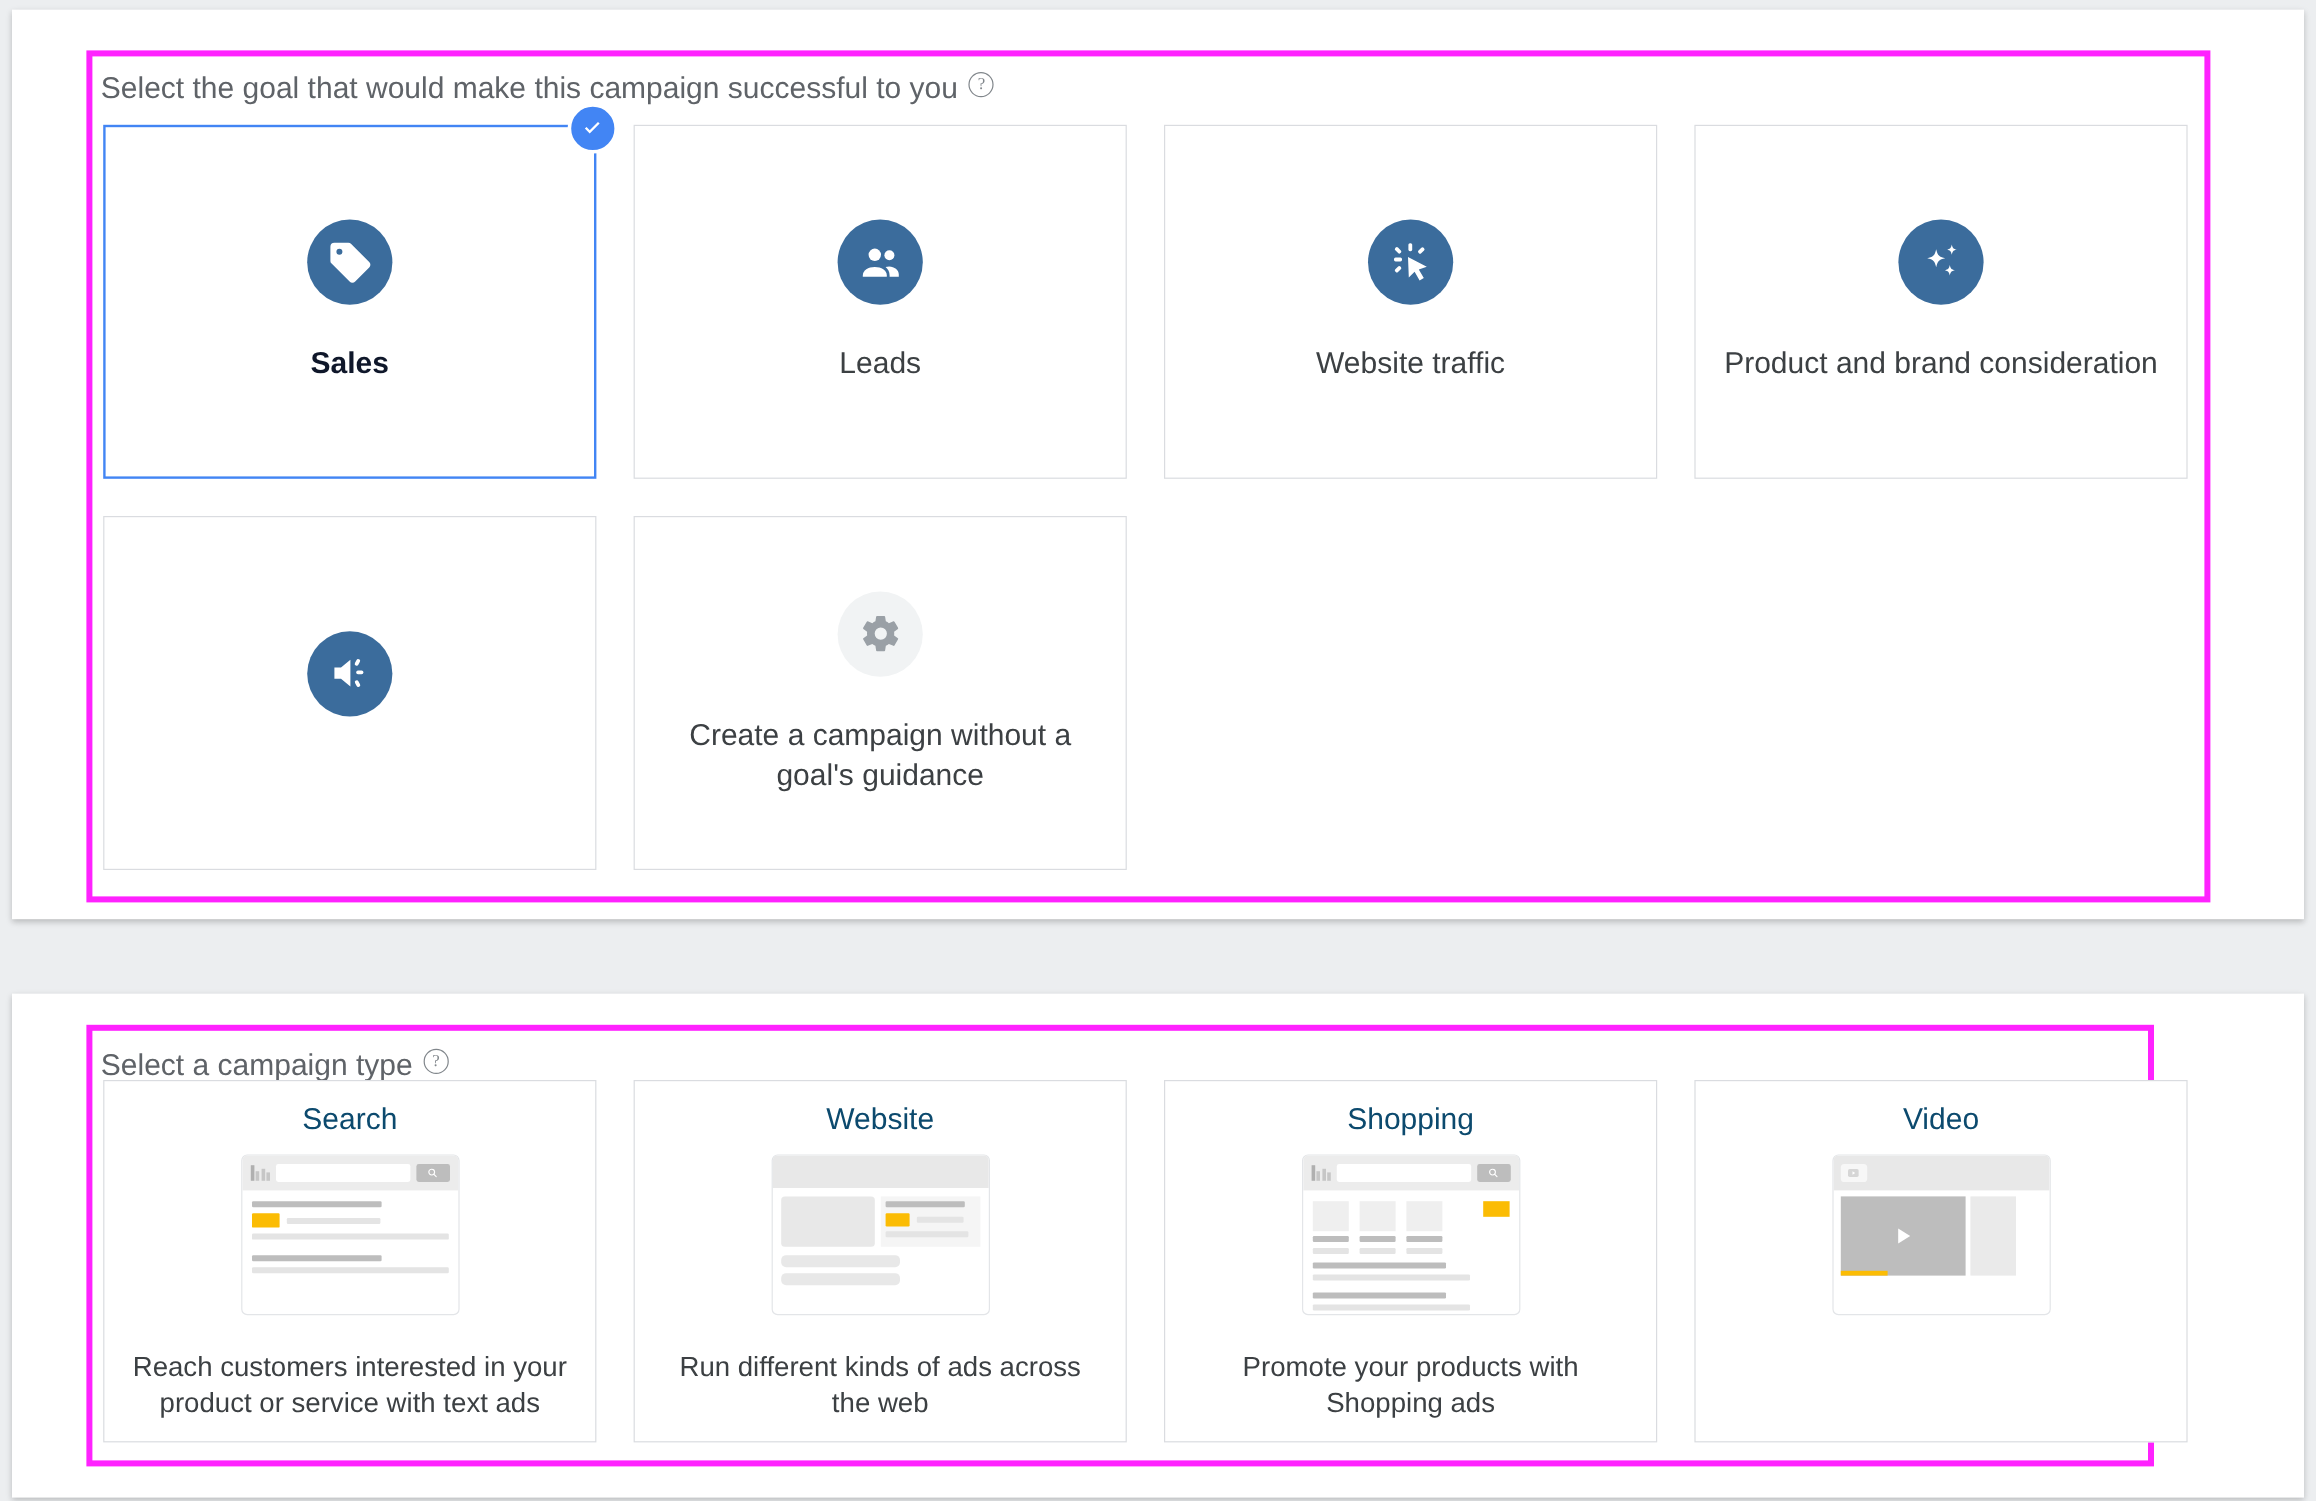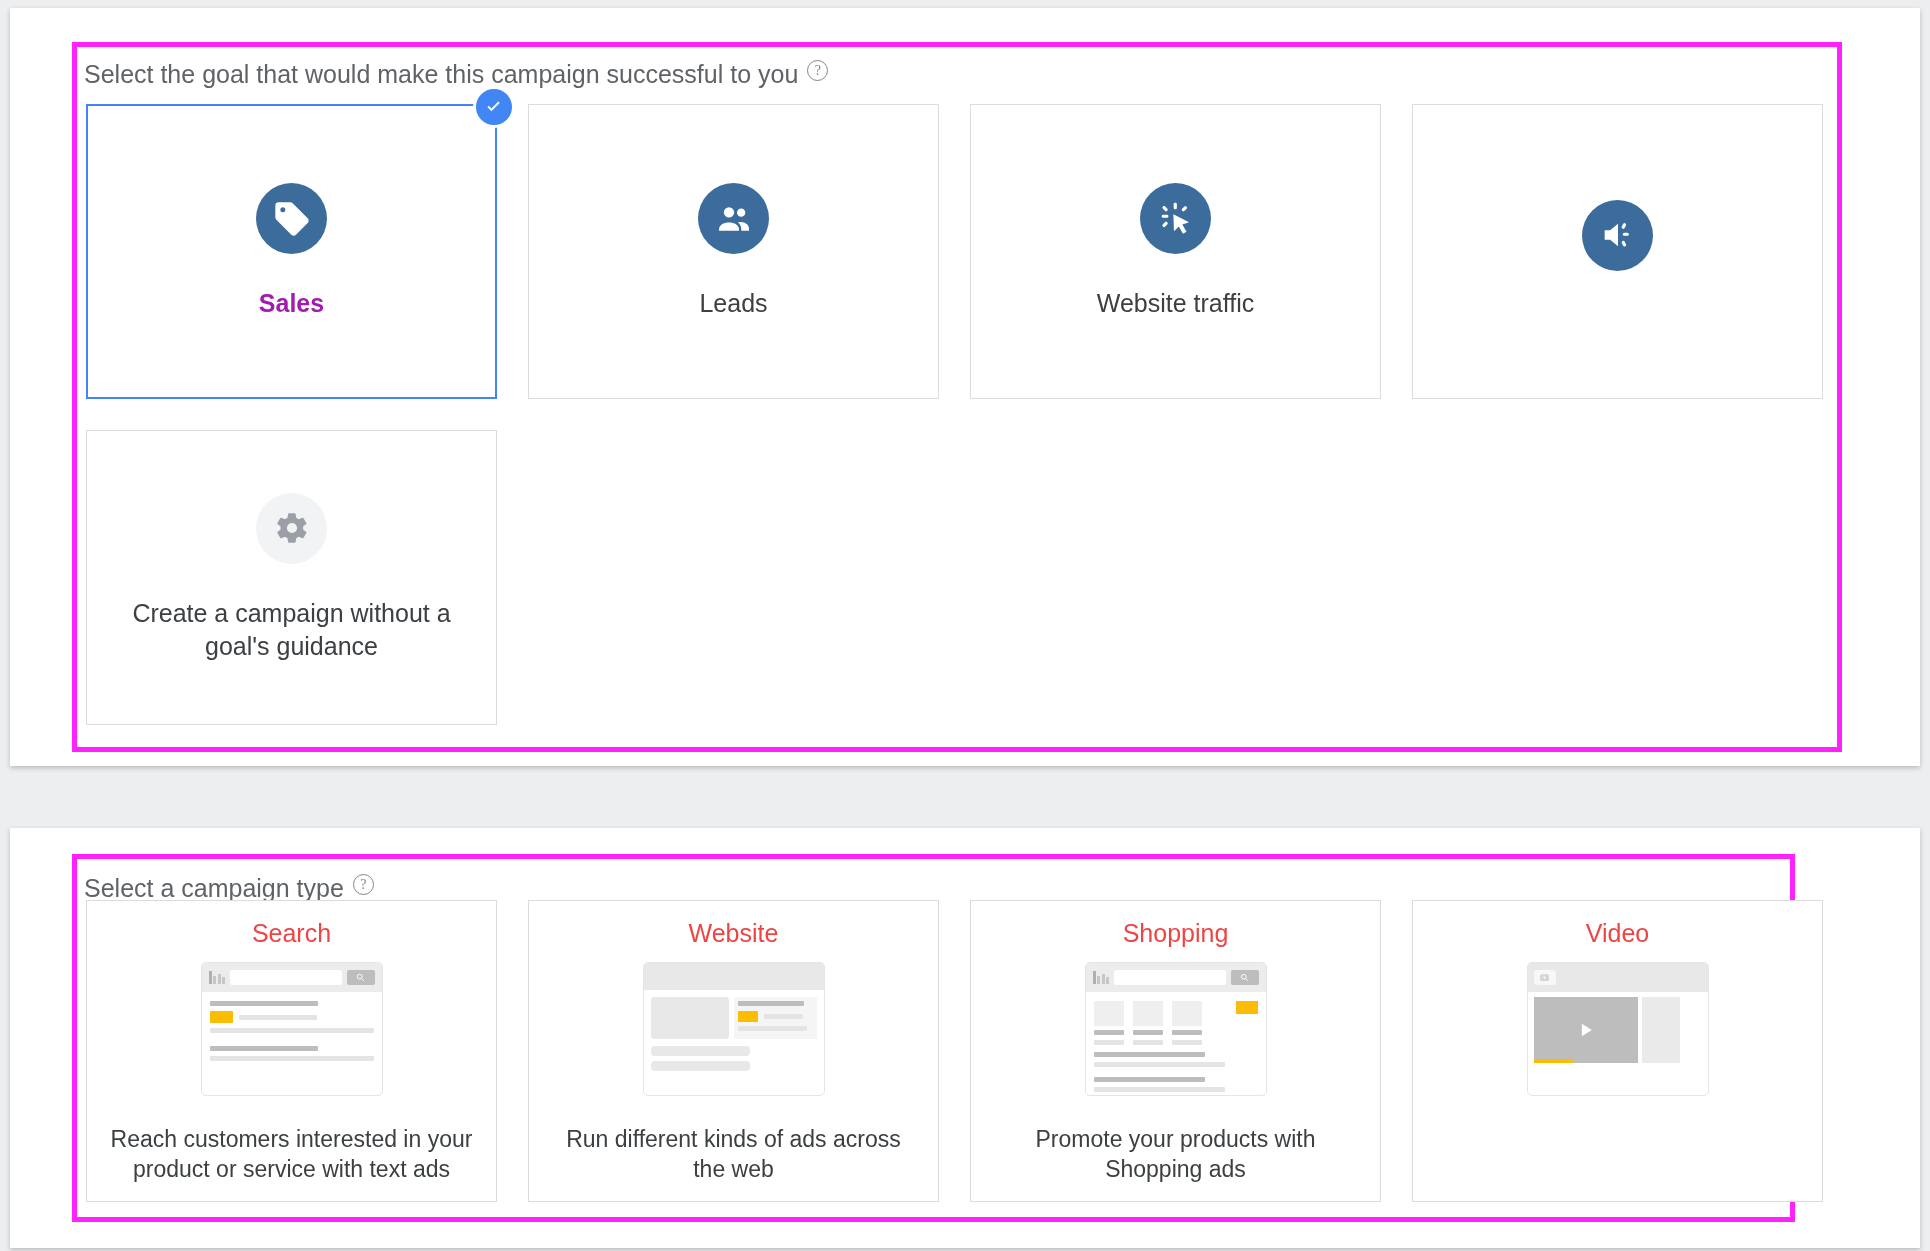--- a/index.html
+++ b/index.html
@@ -113,21 +113,21 @@
   .goal-icon.muted { background: #f1f3f4; }
   .goal-icon svg { display: block; }
 
   .goal-label {
     font-size: 25px;
     color: #3c4043;
     text-align: center;
     line-height: 1.32;
   }
   .goal-card.selected .goal-label {
-    color: #a21caf;
+    color: #0f172a;
     font-weight: bold;
   }
 
   .check-badge {
     position: absolute;
     top: -20px; right: -20px;
     width: 42px; height: 42px;
     border-radius: 50%;
     background: #4285f4;
     display: flex;
@@ -151,21 +151,21 @@
     background: #fff;
     display: flex;
     flex-direction: column;
     align-items: center;
     padding: 18px 22px 12px;
     cursor: pointer;
   }
 
   .type-title {
     font-size: 25px;
-    color: #ef4444;
+    color: #0c4a6e;
     margin-bottom: 14px;
   }
 
   .thumb {
     width: 182px; height: 134px;
     border: 1px solid #e3e5e8;
     border-radius: 5px;
     background: #fff;
     overflow: hidden;
     flex: none;
@@ -282,20 +282,32 @@
               <rect x="4.5" y="4" width="1.9" height="3.6" rx=".8" transform="rotate(-45 5.4 5.8)"></rect>
               <rect x="16.1" y="4" width="1.9" height="3.6" rx=".8" transform="rotate(45 17 5.8)"></rect>
               <rect x="4.5" y="13.4" width="1.9" height="3.6" rx=".8" transform="rotate(45 5.4 15.2)"></rect>
               <path d="M10.4 9.1 19.8 14l-4 1.3 2.5 4.3-2.1 1.2-2.5-4.3-2.9 2.9z"></path>
             </g>
           </svg>
         </div>
         <div class="goal-label">Website traffic</div>
       </div>
 
+      <div class="goal-card">
+        <div class="goal-icon">
+          <svg width="40" height="40" viewBox="0 0 24 24">
+            <g fill="#fff">
+              <path d="M9.3 5.2c.7 3.1 1.4 3.8 4.5 4.5-3.1.7-3.8 1.4-4.5 4.5-.7-3.1-1.4-3.8-4.5-4.5 3.1-.7 3.8-1.4 4.5-4.5z"></path>
+              <path d="M17.1 2.8c.4 1.8.8 2.2 2.6 2.6-1.8.4-2.2.8-2.6 2.6-.4-1.8-.8-2.2-2.6-2.6 1.8-.4 2.2-.8 2.6-2.6z"></path>
+              <path d="M16.1 13.1c.4 1.8.8 2.2 2.6 2.6-1.8.4-2.2.8-2.6 2.6-.4-1.8-.8-2.2-2.6-2.6 1.8-.4 2.2-.8 2.6-2.6z"></path>
+            </g>
+          </svg>
+        </div>
+        <div class="goal-label">Product and brand consideration</div>
+      </div>
 
       <div class="goal-card">
         <div class="goal-icon">
           <svg width="40" height="40" viewBox="0 0 24 24">
             <g fill="#fff">
               <path d="M4 9.2h3.3L12 5.3v13.4L7.3 14.8H4z"></path>
               <rect x="14.6" y="4.8" width="1.9" height="3.5" rx=".9" transform="rotate(28 15.5 6.5)"></rect>
               <rect x="14.9" y="10.6" width="3.6" height="1.9" rx=".9"></rect>
               <rect x="14.6" y="15.5" width="1.9" height="3.5" rx=".9" transform="rotate(-28 15.5 17.2)"></rect>
             </g>

